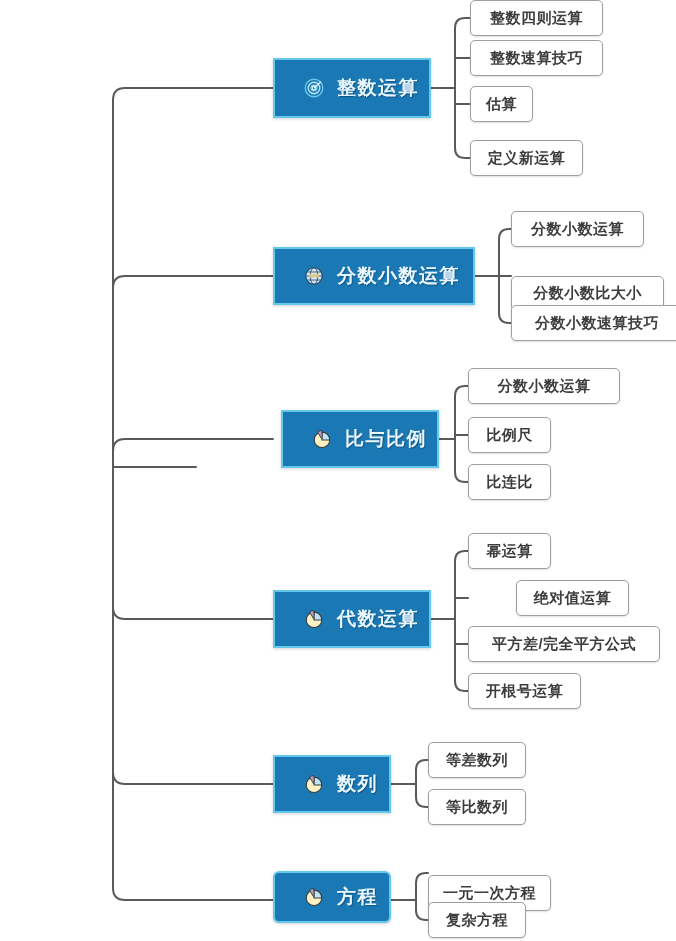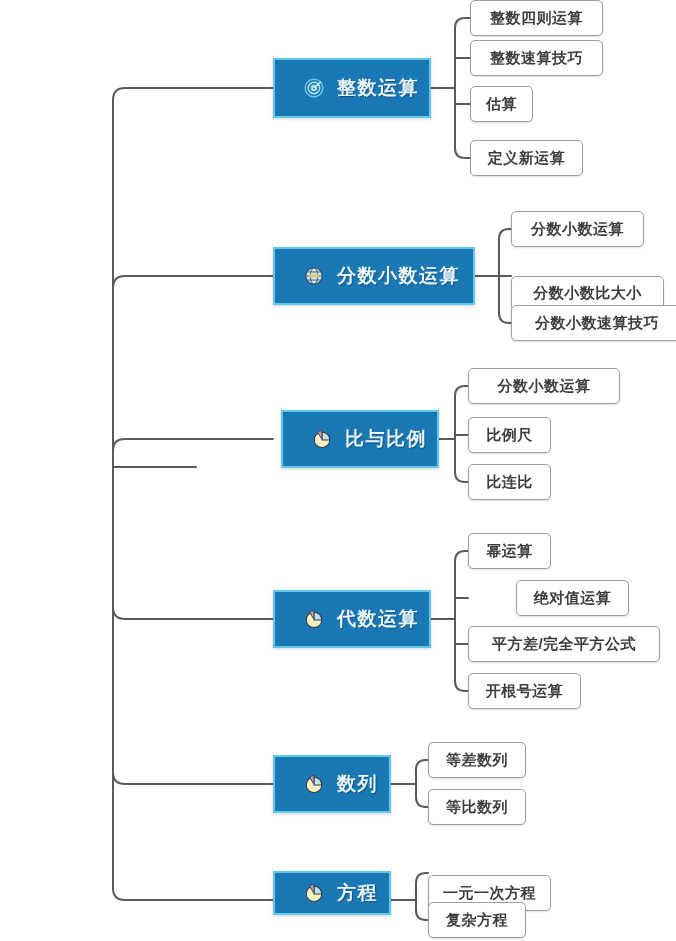--- a/index.html
+++ b/index.html
@@ -241,21 +241,21 @@
           </svg>
         </span>
         <span class="branch-label">数列</span>
       </div>
       <div class="leaf-node" style="left: 428px; top: 742px; width: 98px; height: 36px;">
         <span class="leaf-label">等差数列</span>
       </div>
       <div class="leaf-node" style="left: 428px; top: 789px; width: 98px; height: 36px;">
         <span class="leaf-label">等比数列</span>
       </div>
-      <div class="branch-node" style="left: 273px; top: 871px; width: 118px; height: 44px;">
+      <div class="branch-node" style="left: 273px; top: 871px; width: 118px; height: 52px; border-radius: 6px;">
         <span class="branch-icon">
           <svg class="pie-svg" viewBox="0 0 24 24">
             <circle cx="12" cy="13" r="8.4" fill="#fbf1c4" stroke="#3a3a3a" stroke-width="1.1"></circle>
             <path d="M12 13 L12 4.6 A8.4 8.4 0 0 1 20.4 13 Z" fill="#bfe4f5" stroke="#3a3a3a" stroke-width="1.1"></path>
             <path d="M11.4 11.6 L7.1 4.2 A8.6 8.6 0 0 1 12 2.9 L12 11.6 Z" fill="#b59fc4" stroke="#3a3a3a" stroke-width="1"></path>
           </svg>
         </span>
         <span class="branch-label">方程</span>
       </div>
       <div class="leaf-node" style="left: 428px; top: 855px; width: 123px; height: 36px; margin-top: 20px;">

